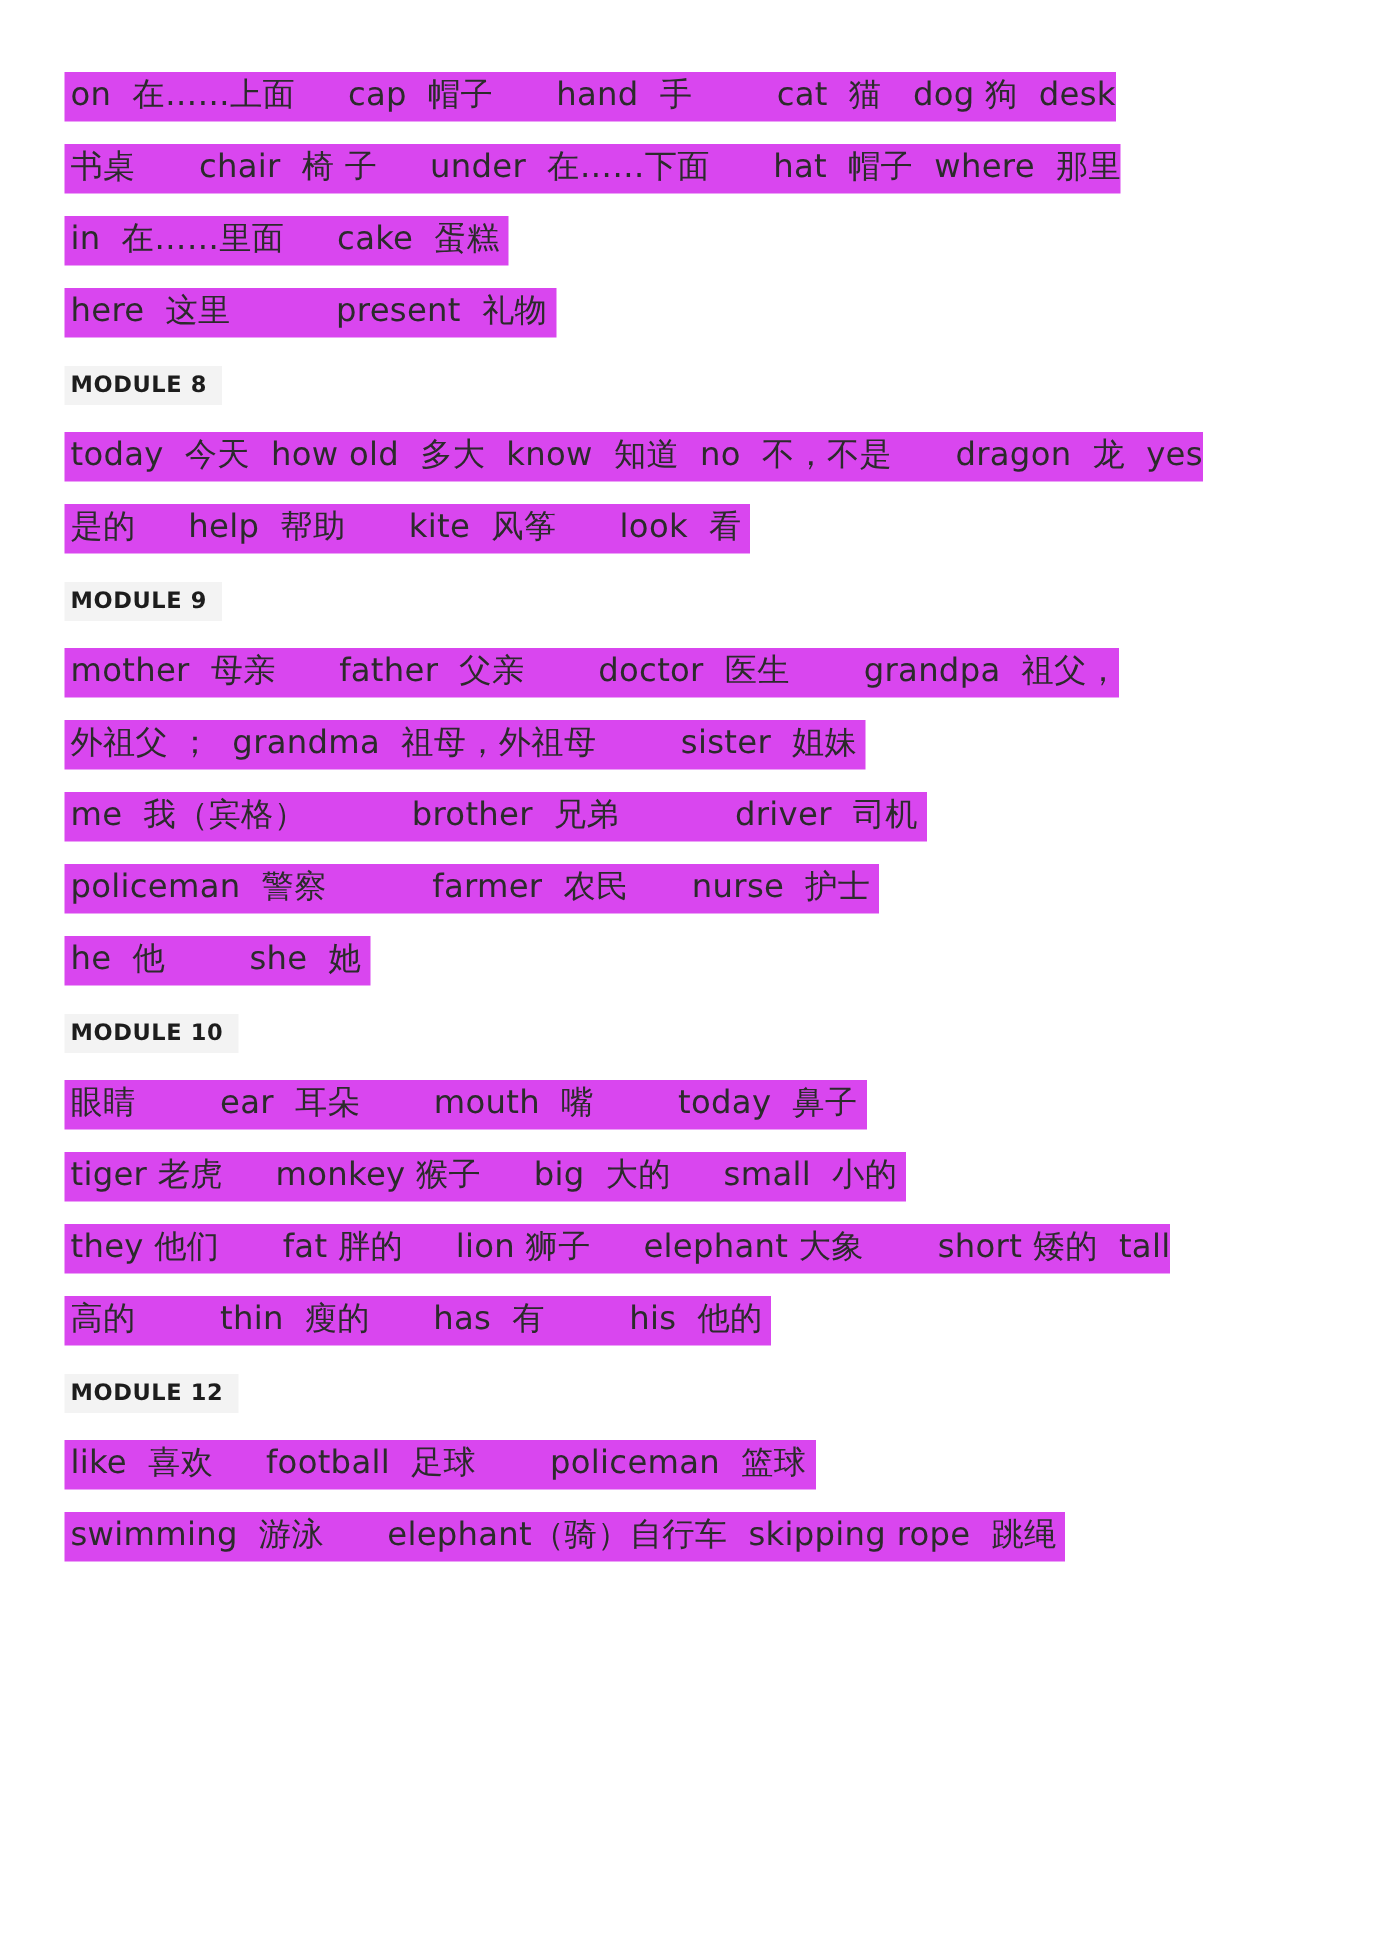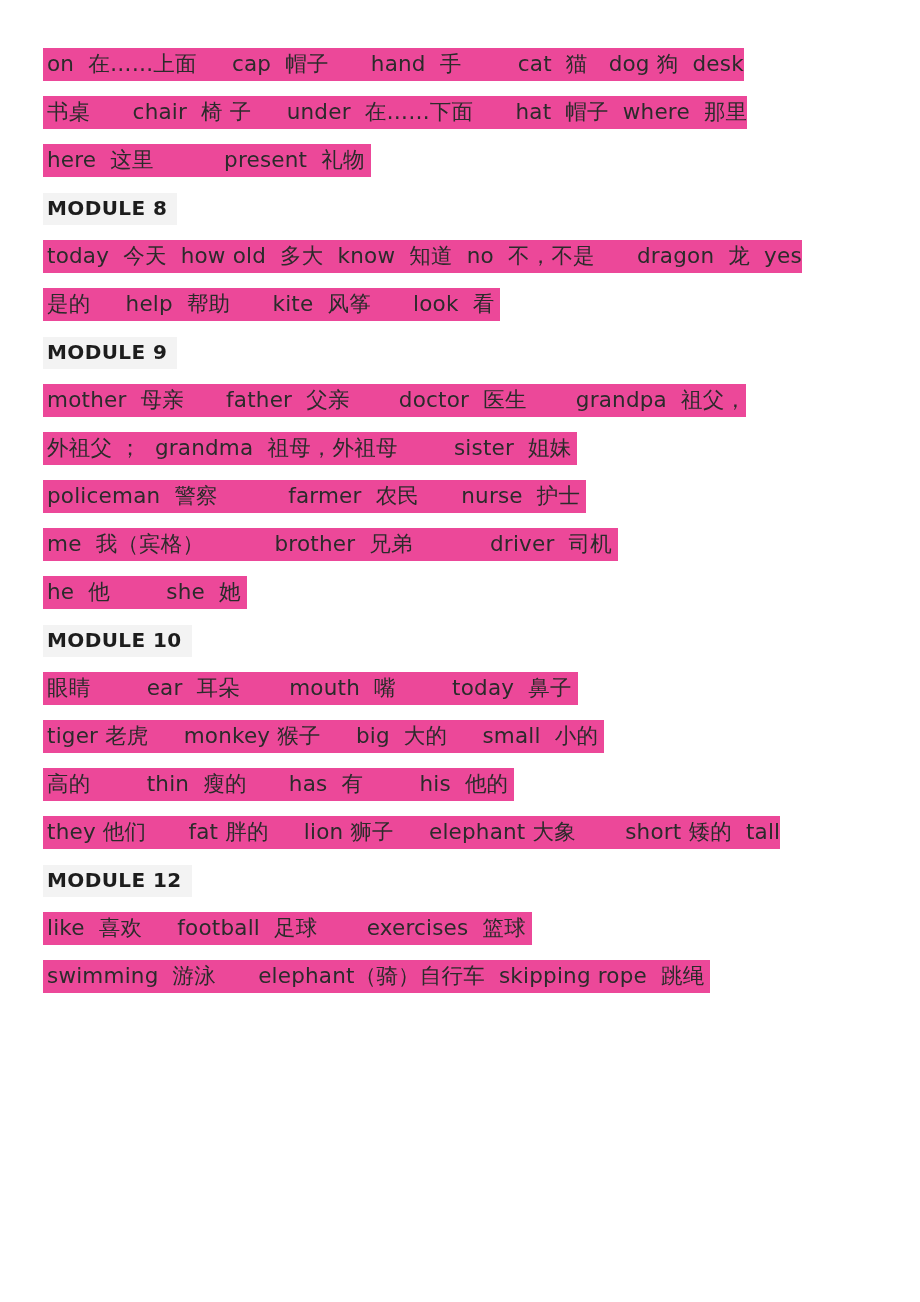--- a/index.html
+++ b/index.html
@@ -35,29 +35,29 @@
     font-size: 21.5px;
     line-height: 48px;
     height: 48px;
     white-space: pre;
     letter-spacing: 0.2px;
     color: #2b2b2b;
     font-weight: 400;
     overflow: visible;
   }
   .vocab-line > .hl {
-    background: #ec4899;
+    background: #d946ef;
     padding: 3px 6px 5px 4px;
     white-space: pre;
     box-decoration-break: clone;
     -webkit-box-decoration-break: clone;
   }
 
   .module-head {
-    font-size: 20px;
+    font-size: 15px;
     line-height: 48px;
     height: 48px;
     font-weight: bold;
     letter-spacing: 0.4px;
     color: #1d1d1d;
     white-space: pre;
   }
   .module-head > .hl {
     background: #f3f3f3;
     padding: 3px 10px 5px 4px;
@@ -72,54 +72,55 @@
 </head>
 <body>
 
 <div id="page">
   <div class="doc-body">
 
     <div class="vocab-line overflow-line"><span class="hl">on  在……上面     cap  帽子      hand  手        cat  猫   dog 狗  desk</span></div>
 
     <div class="vocab-line overflow-line"><span class="hl">书桌      chair  椅 子     under  在……下面      hat  帽子  where  那里</span></div>
 
+    <div class="vocab-line"><span class="hl">in  在……里面     cake  蛋糕</span></div>
 
     <div class="vocab-line"><span class="hl">here  这里          present  礼物</span></div>
 
     <div class="module-head"><span class="hl">MODULE 8</span></div>
 
     <div class="vocab-line overflow-line"><span class="hl">today  今天  how old  多大  know  知道  no  不，不是      dragon  龙  yes</span></div>
 
     <div class="vocab-line"><span class="hl">是的     help  帮助      kite  风筝      look  看</span></div>
 
     <div class="module-head"><span class="hl">MODULE 9</span></div>
 
     <div class="vocab-line overflow-line"><span class="hl">mother  母亲      father  父亲       doctor  医生       grandpa  祖父，</span></div>
 
     <div class="vocab-line"><span class="hl">外祖父 ；  grandma  祖母，外祖母        sister  姐妹</span></div>
 
+    <div class="vocab-line"><span class="hl">me  我（宾格）          brother  兄弟           driver  司机</span></div>
+
     <div class="vocab-line"><span class="hl">policeman  警察          farmer  农民      nurse  护士</span></div>
-
-    <div class="vocab-line"><span class="hl">me  我（宾格）          brother  兄弟           driver  司机</span></div>
 
     <div class="vocab-line"><span class="hl">he  他        she  她</span></div>
 
     <div class="module-head"><span class="hl">MODULE 10</span></div>
 
 
     <div class="vocab-line"><span class="hl">眼睛        ear  耳朵       mouth  嘴        today  鼻子</span></div>
 
 
     <div class="vocab-line"><span class="hl">tiger 老虎     monkey 猴子     big  大的     small  小的</span></div>
 
+    <div class="vocab-line overflow-line"><span class="hl">they 他们      fat 胖的     lion 狮子     elephant 大象       short 矮的  tall</span></div>
+
     <div class="vocab-line"><span class="hl">高的        thin  瘦的      has  有        his  他的</span></div>
-
-    <div class="vocab-line overflow-line"><span class="hl">they 他们      fat 胖的     lion 狮子     elephant 大象       short 矮的  tall</span></div>
 
     <div class="module-head"><span class="hl">MODULE 12</span></div>
 
-    <div class="vocab-line"><span class="hl">like  喜欢     football  足球       exercises  篮球</span></div>
+    <div class="vocab-line"><span class="hl">like  喜欢     football  足球       policeman  篮球</span></div>
 
 
     <div class="vocab-line"><span class="hl">swimming  游泳      elephant（骑）自行车  skipping rope  跳绳</span></div>
 
   </div>
 </div>
 
 </body></html>

